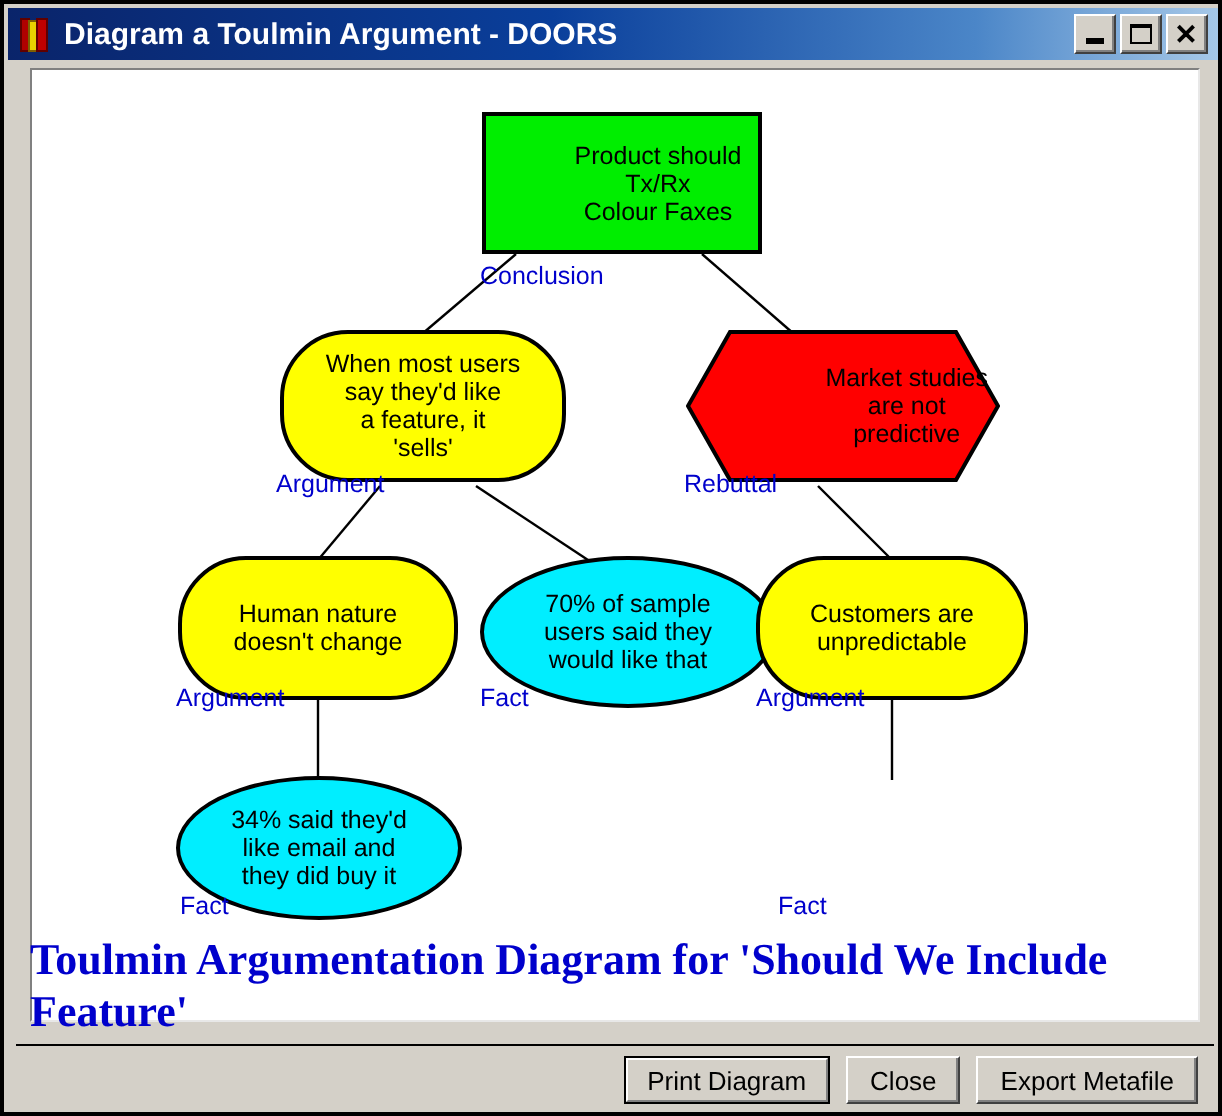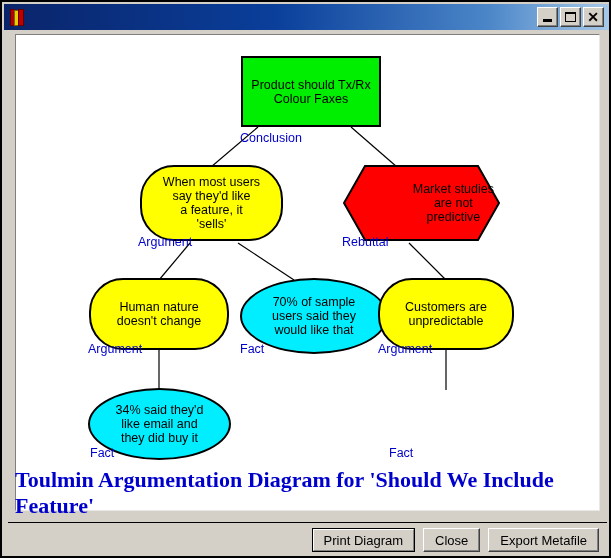--- a/index.html
+++ b/index.html
@@ -127,20 +127,21 @@
 <body>
 
 <div class="window">
 
   <div class="titlebar">
     <div class="app-icon">
       <div class="bk1"></div>
         <div class="bk2"></div>
         <div class="bk3"></div>
     </div>
+    <div class="title-text">Diagram a Toulmin Argument - DOORS</div>
     <div class="title-buttons">
       <div class="tbtn">
         <div class="in">
             <div class="min-glyph"></div>
           </div>
       </div>
       <div class="tbtn">
         <div class="in">
             <div class="max-glyph"></div>
           </div>
@@ -166,21 +167,21 @@
 
         <line x1="222" y1="208" x2="278" y2="245" stroke="#000" stroke-width="1.2"></line>
 
         <line x1="393" y1="208" x2="430" y2="245" stroke="#000" stroke-width="1.2"></line>
 
         <line x1="143" y1="315" x2="143" y2="355" stroke="#000" stroke-width="1.2"></line>
 
         <line x1="430" y1="315" x2="430" y2="355" stroke="#000" stroke-width="1.2"></line>
       </svg>
 
-      <div class="node shape-rect" style="left:225px;top:21px;width:140px;height:71px;background:#00ee00;">
+      <div class="node shape-rect" style="left:225px;top:21px;width:140px;height:71px;background:#00ee00;padding-left:36px;">
         <div class="txt">Product should Tx/Rx
 Colour Faxes</div>
       </div>
       <div class="nlabel" style="left:224px;top:96px;">Conclusion</div>
 
       <div class="node shape-pill" style="left:124px;top:130px;width:143px;height:76px;background:#ffff00;">
         <div class="txt">When most users
 say they'd like
 a feature, it
 'sells'</div>

